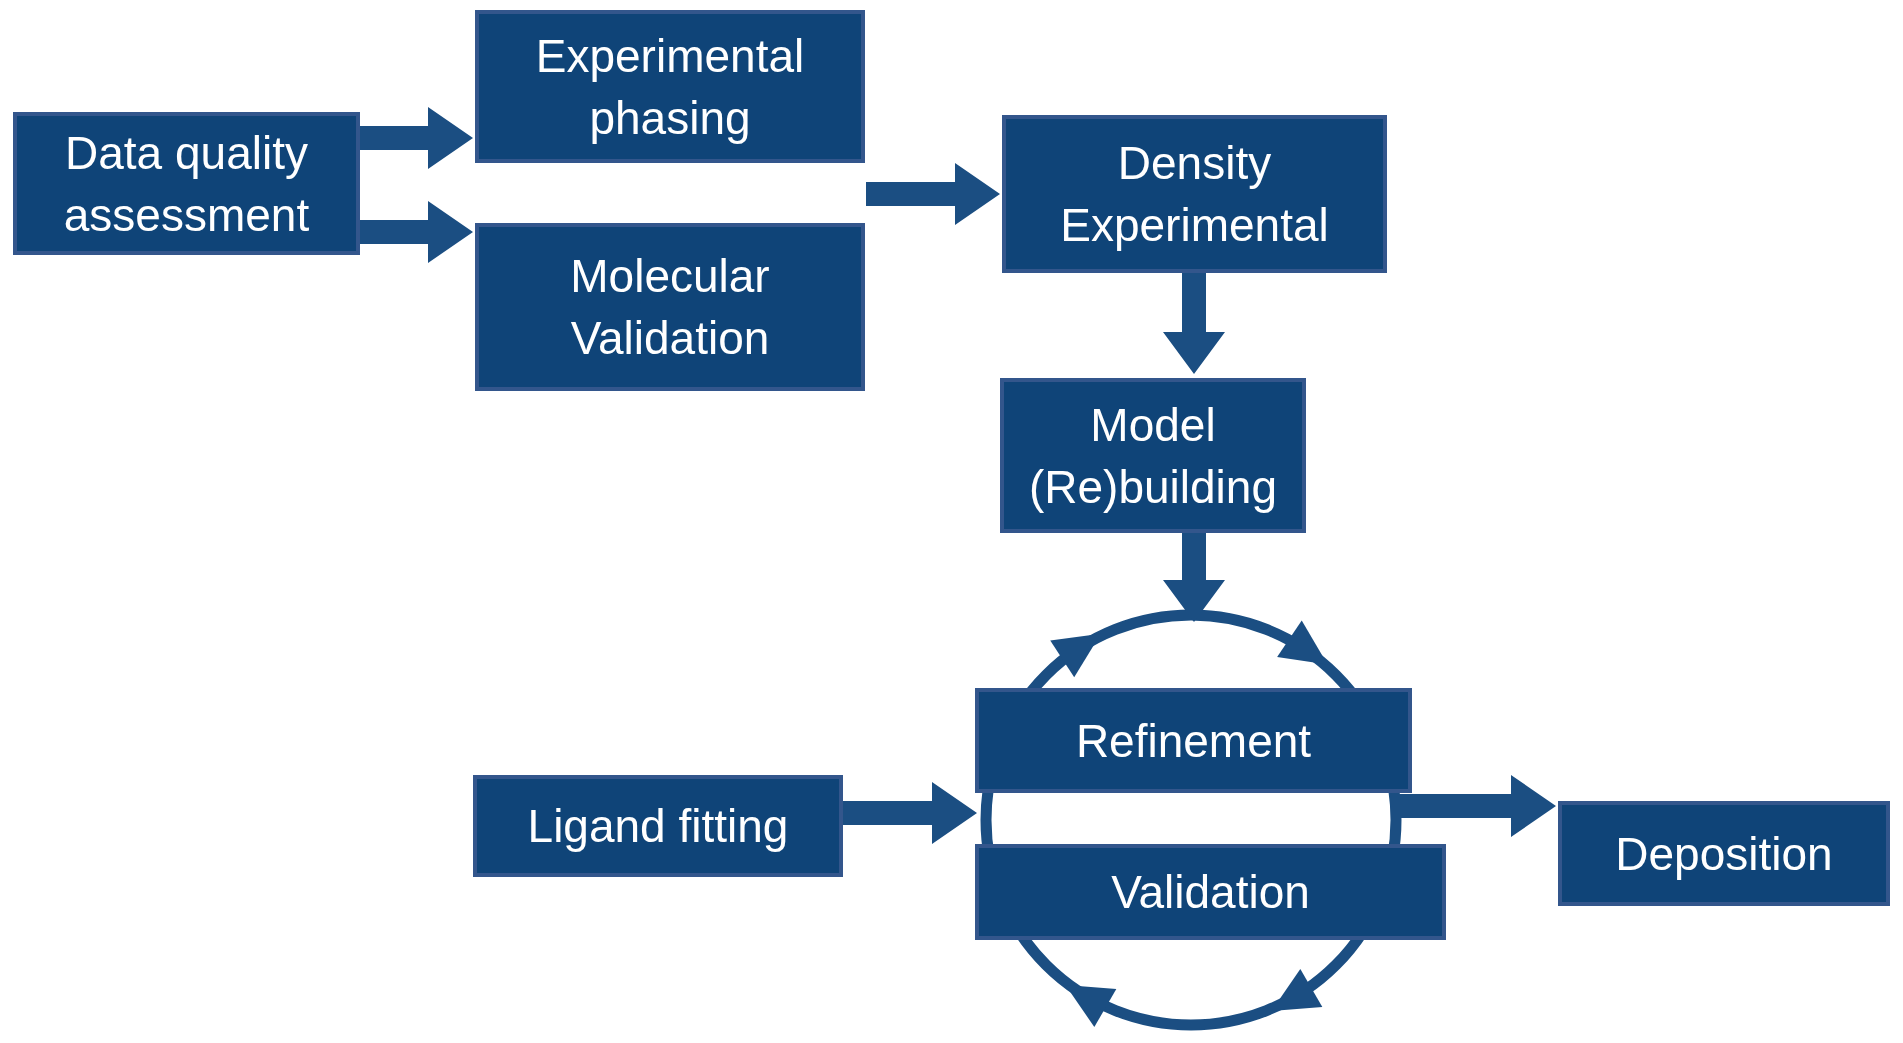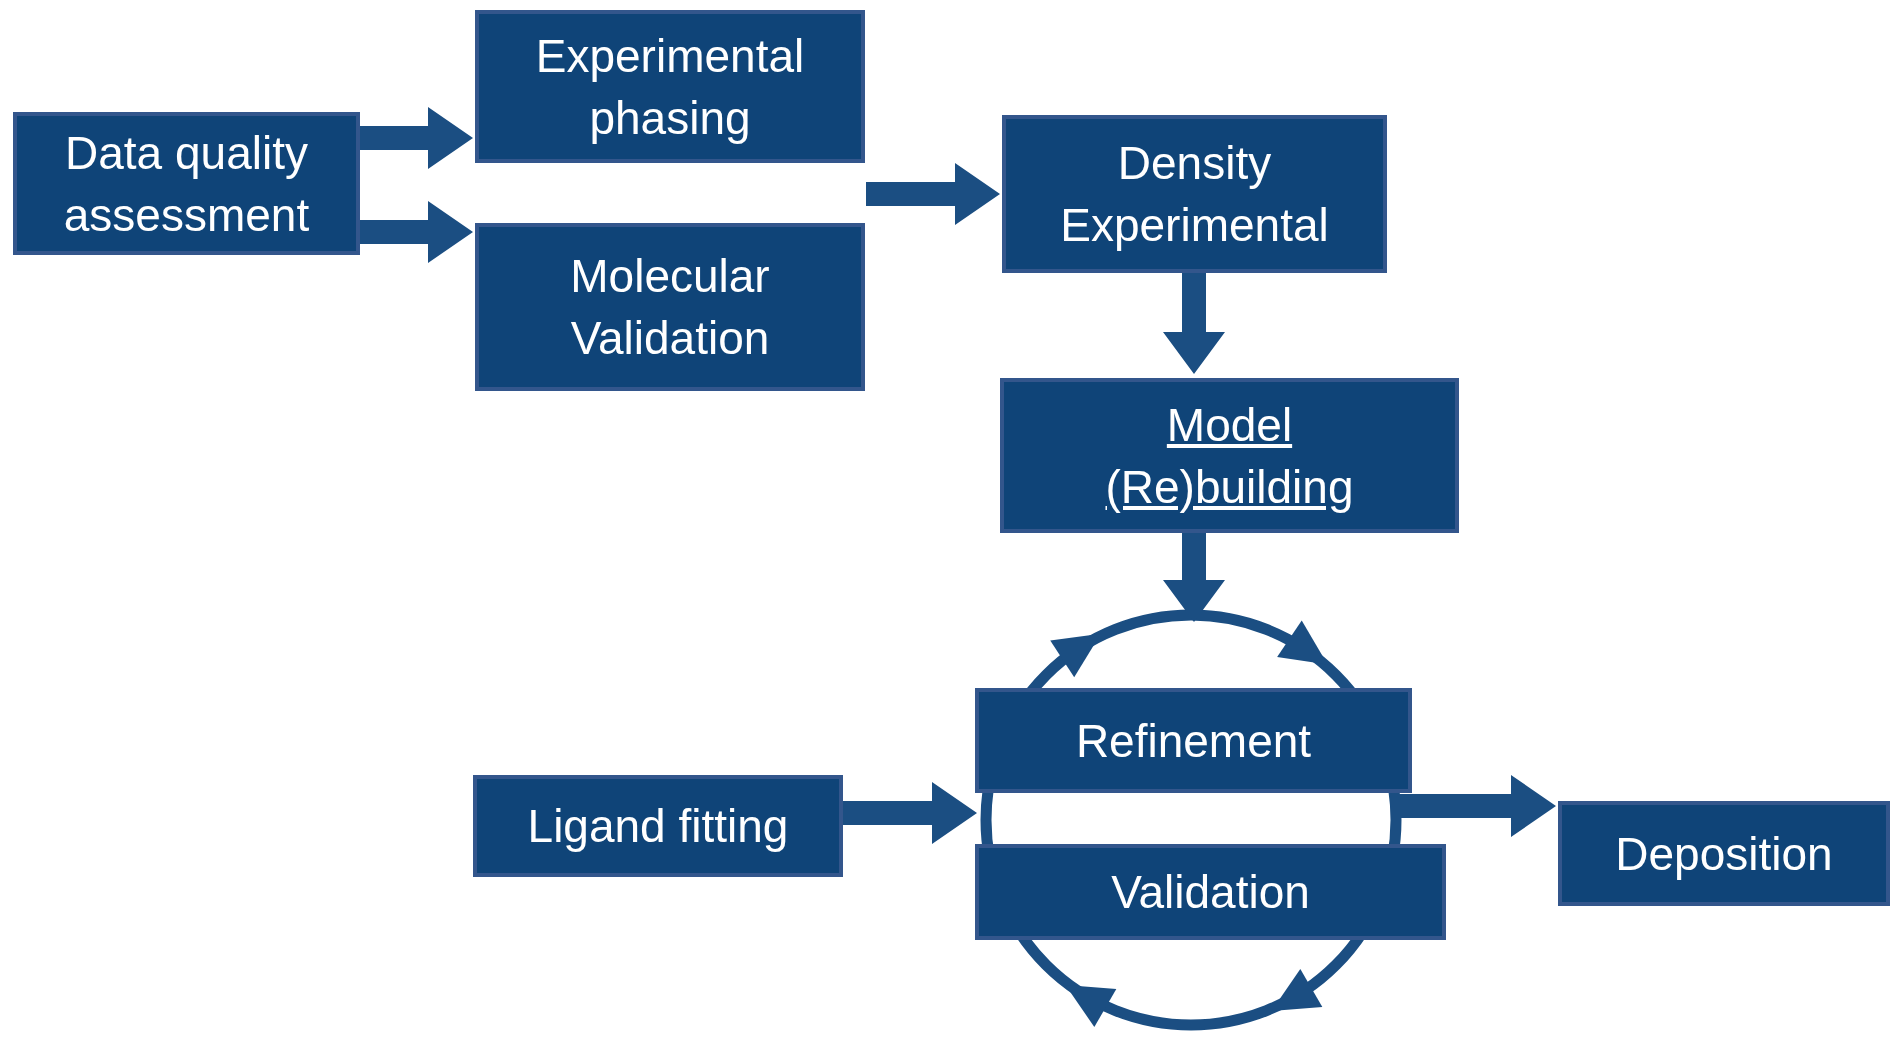--- a/index.html
+++ b/index.html
@@ -34,21 +34,21 @@
     font-size:46px;
     line-height:62px;
     z-index:2;
   }
   .box span{display:block;white-space:nowrap;}
   
   #b-dq{left:13px;  top:112px; width:347px; height:143px;}
   #b-ep{left:475px; top:10px;  width:390px; height:153px;}
   #b-mr{left:475px; top:223px; width:390px; height:168px;}
   #b-dm{left:1002px;top:115px; width:385px; height:158px;}
-  #b-mb{left:1000px;top:378px; width:459px; height:155px;text-decoration:underline;}
+  #b-mb{left:1000px;top:378px; width:306px; height:155px;}
   #b-rf{left:975px; top:688px; width:437px; height:105px;}
   #b-vl{left:975px; top:844px; width:471px; height:96px;}
   #b-lf{left:473px; top:775px; width:370px; height:102px;}
   #b-dp{left:1558px;top:773px; width:332px; height:105px;margin-top:28px;}
 </style>
 </head>
 <body>
 
 <div class="canvas">
 

